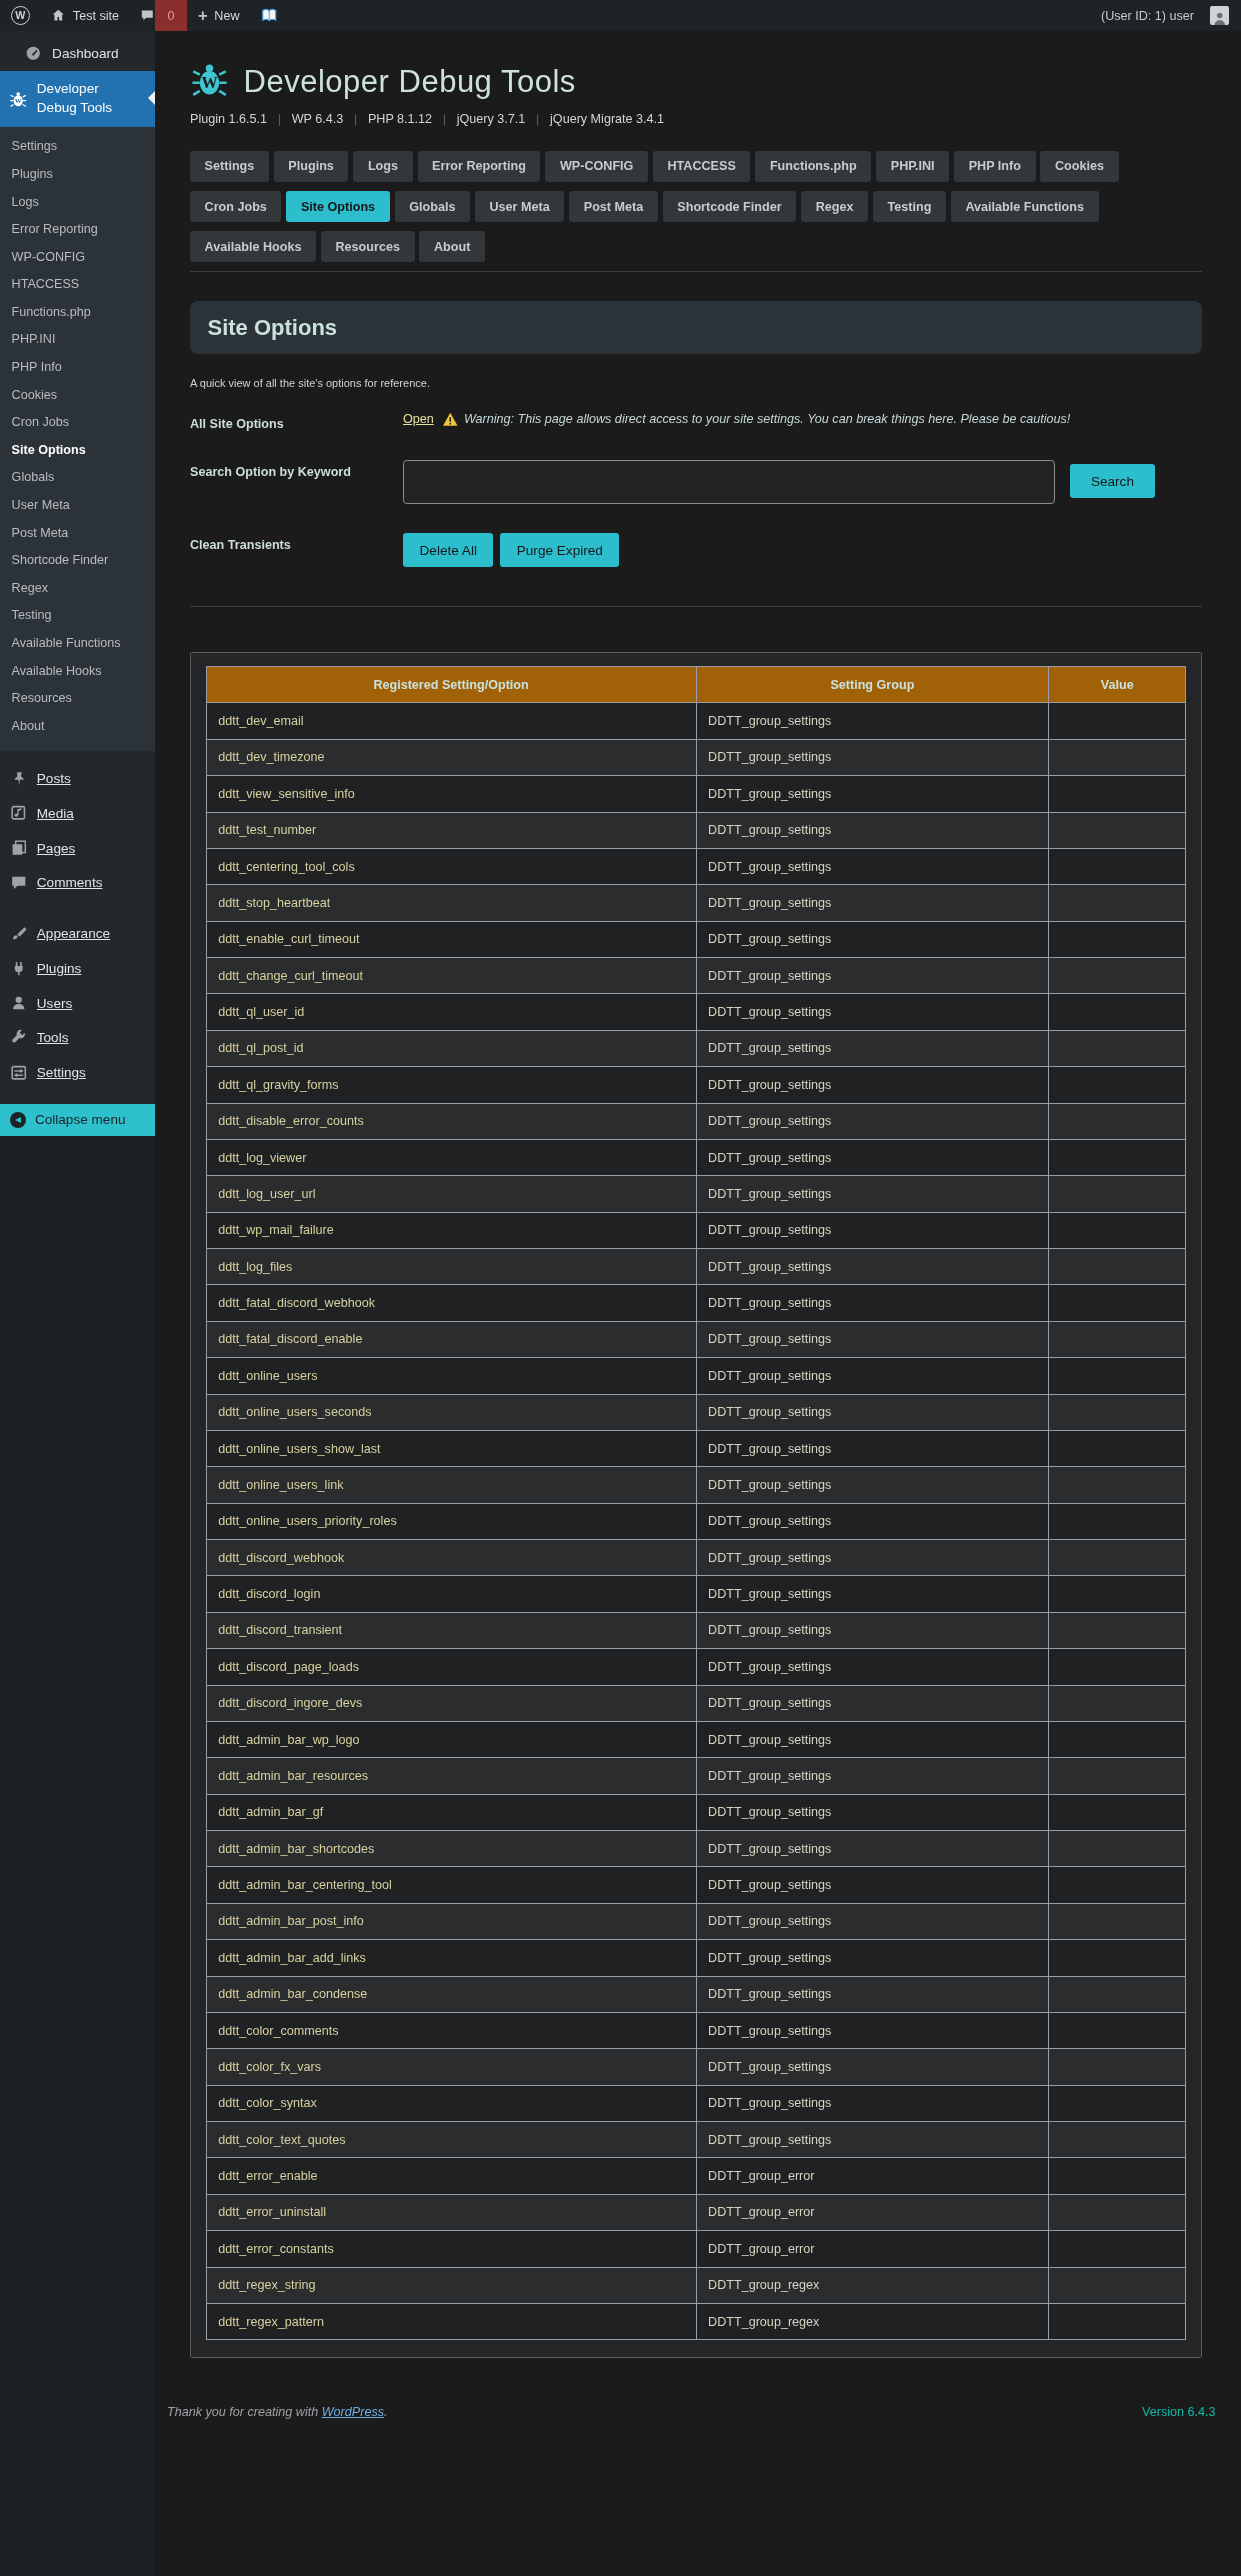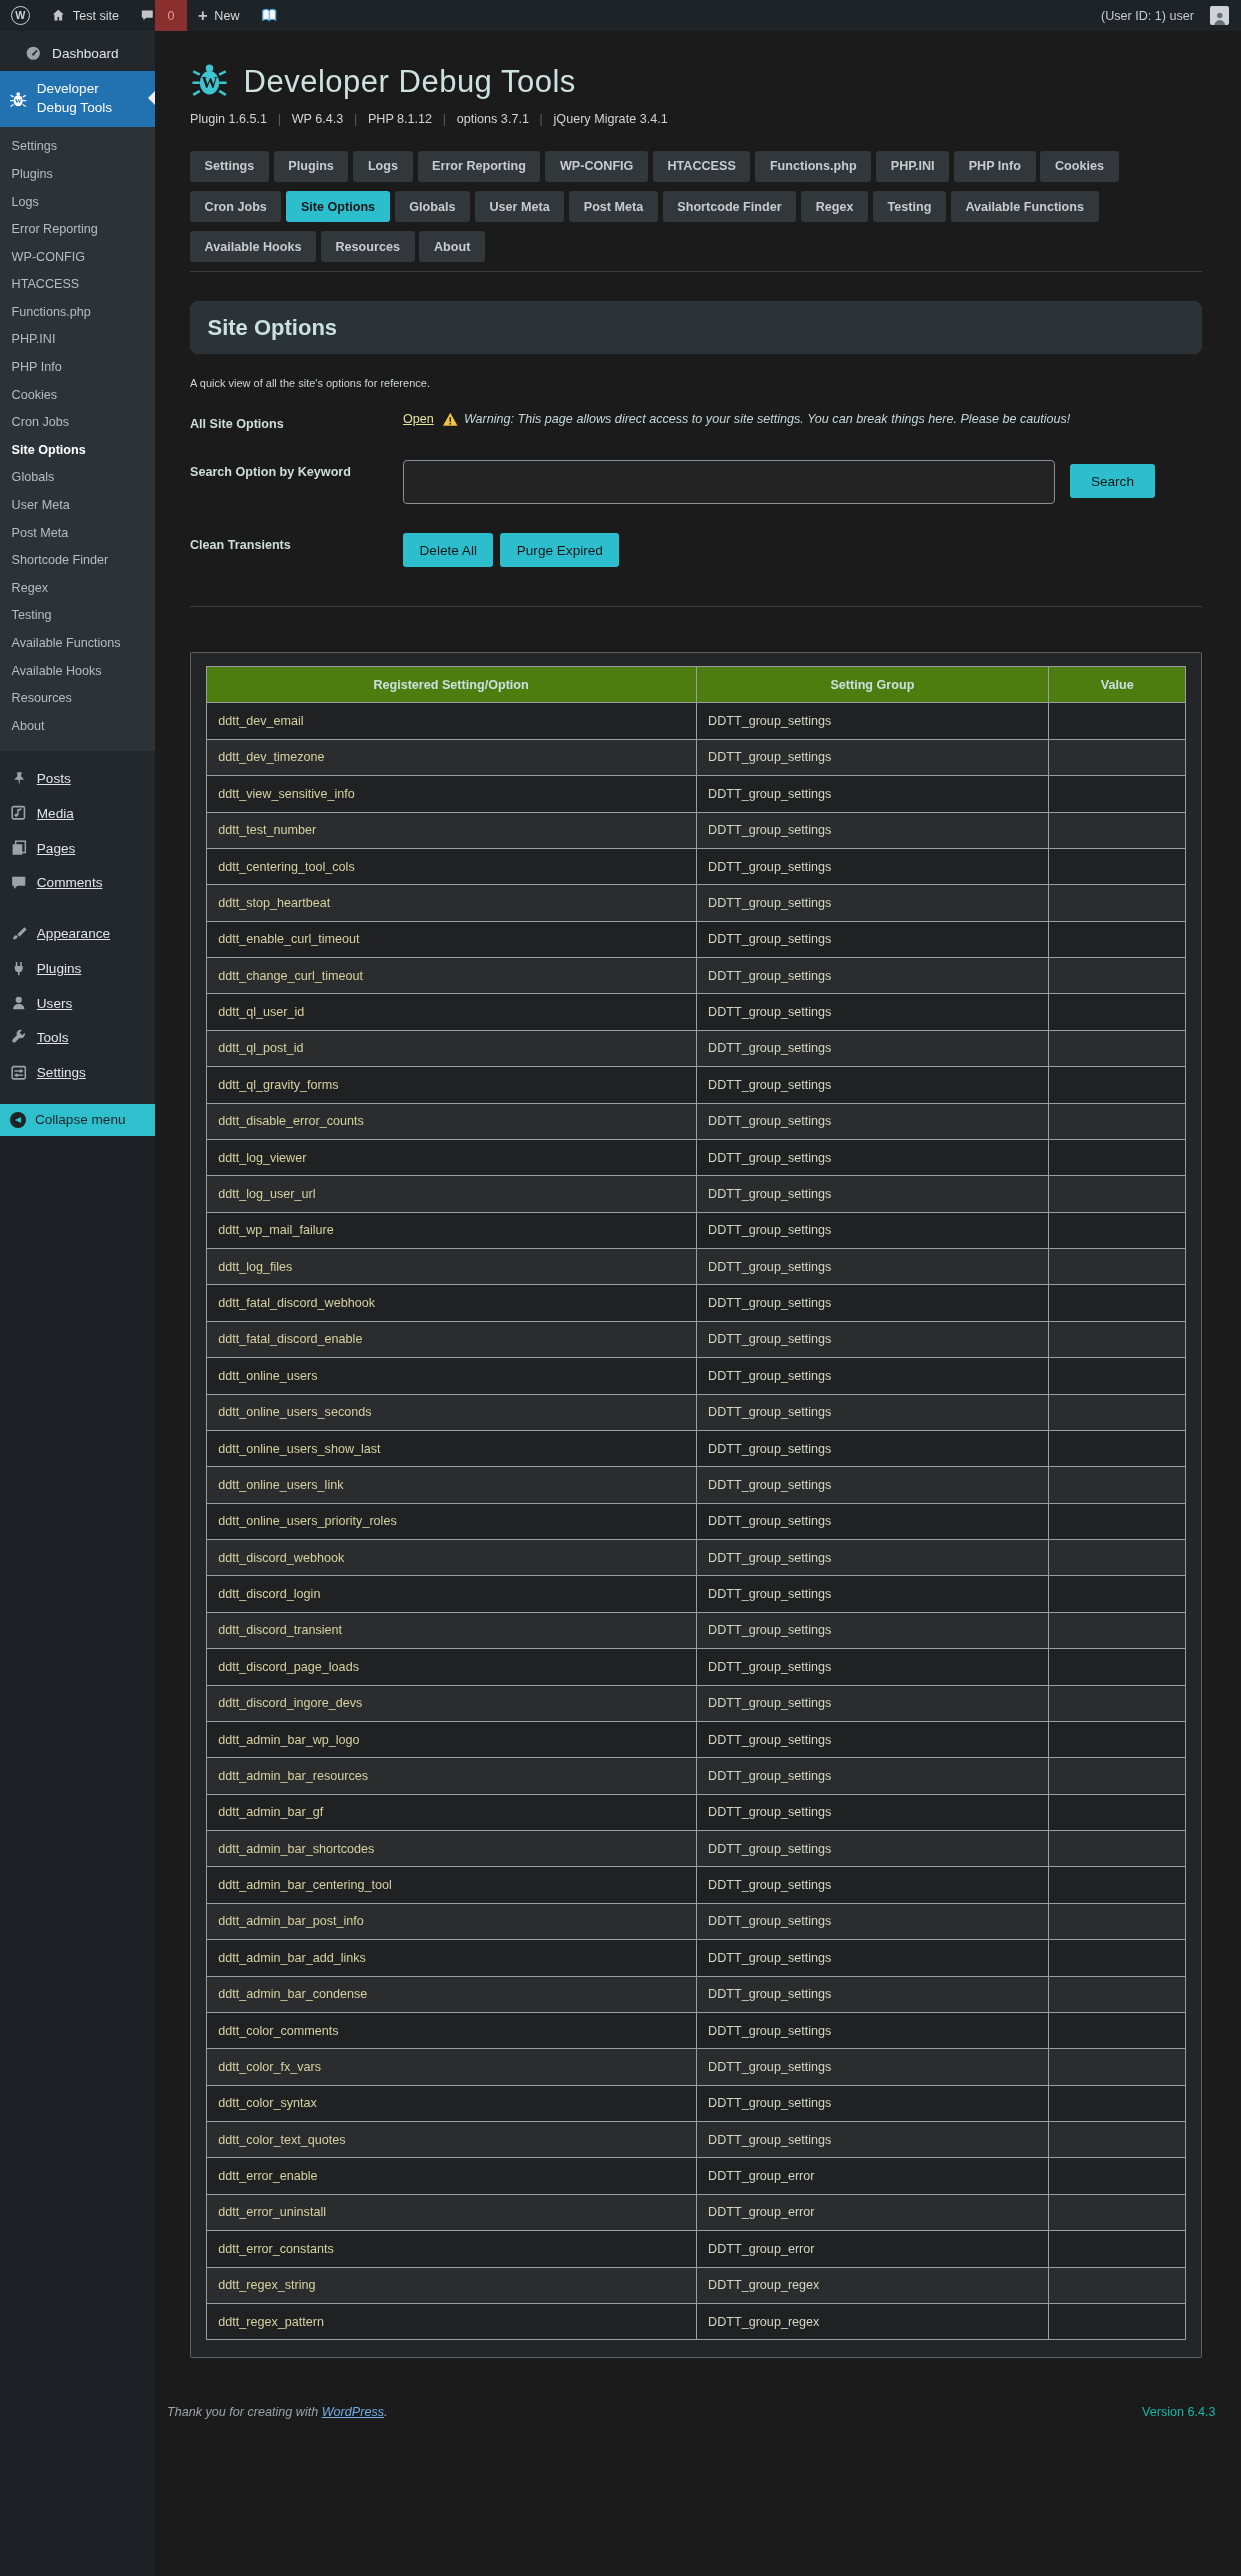--- a/index.html
+++ b/index.html
@@ -57,21 +57,21 @@
   .warn-text { font-style:italic; color:#c4d8d8; }
   .search-input { width:652px; height:44px; background:#232323; border:1px solid #8c8f94; border-radius:3.9px; color:#eeeeee; padding:0 11.6px; font-size:13.6px; font-family:inherit; }
   .btn { background:#2dbecd; color:#16191c; border:0; border-radius:3px; padding:9.7px 16.5px; font-size:13.6px; font-family:inherit; cursor:pointer; }
   .search-btn { margin-left:14.6px; margin-top:3.9px; padding:9.7px 21.3px; }
   .btn + .btn { margin-left:6.8px; }
   .hr { margin:39px 0 0; border:0; border-top:1px solid #3a3e42; }
 
   .panel { margin-top:45px; background:#232527; border:1px solid #5a5f64; border-radius:1.9px; padding:12.6px 14.6px 16.5px; }
   table { width:100%; border-collapse:collapse; font-size:12.6px; }
   th, td { border:1px solid #999fa4; padding:10.7px 11.6px; }
-  th { color:#c9e2df; font-weight:bold; text-align:center; background:#4d7c0f; }
+  th { color:#c9e2df; font-weight:bold; text-align:center; background:#a16207; }
   tbody tr:nth-child(odd) { background:#1f2123; }
   tbody tr:nth-child(even) { background:#2a2c2e; }
   td.opt { color:#d7d1a0; width:50%; }
   td.grp { color:#d5d6c2; width:36%; }
   td.val { width:14%; }
 
   .footer { display:flex; justify-content:space-between; align-items:center; margin:47px -13.6px 0 -23px; padding-bottom:47px; font-size:12.6px; }
   .footer-left { color:#9ea3a8; font-style:italic; }
   .wp-link { color:#72aee6; text-decoration:underline; cursor:pointer; }
   .footer-right { color:#14b8a6; }
@@ -277,21 +277,21 @@
       </span>
       <h1>Developer Debug Tools</h1>
     </div>
     <div class="plugin-meta">
         <span>Plugin 1.6.5.1</span>
         <span class="sep">|</span>
         <span>WP 6.4.3</span>
         <span class="sep">|</span>
         <span>PHP 8.1.12</span>
         <span class="sep">|</span>
-        <span>options 3.7.1</span>
+        <span>jQuery 3.7.1</span>
         <span class="sep">|</span>
         <span>jQuery Migrate 3.4.1</span>
       </div>
 
     <div class="tabs"><button class="tab">Settings</button><button class="tab">Plugins</button><button class="tab">Logs</button><button class="tab">Error Reporting</button><button class="tab">WP-CONFIG</button><button class="tab">HTACCESS</button><button class="tab">Functions.php</button><button class="tab">PHP.INI</button><button class="tab">PHP Info</button><button class="tab">Cookies</button><button class="tab">Cron Jobs</button><button class="tab active">Site Options</button><button class="tab">Globals</button><button class="tab">User Meta</button><button class="tab">Post Meta</button><button class="tab">Shortcode Finder</button><button class="tab">Regex</button><button class="tab">Testing</button><button class="tab">Available Functions</button><button class="tab">Available Hooks</button><button class="tab">Resources</button><button class="tab">About</button></div>
 
     <div class="page-banner">Site Options</div>
     <p class="page-desc">A quick view of all the site's options for reference.</p>
 
     <div class="form">

